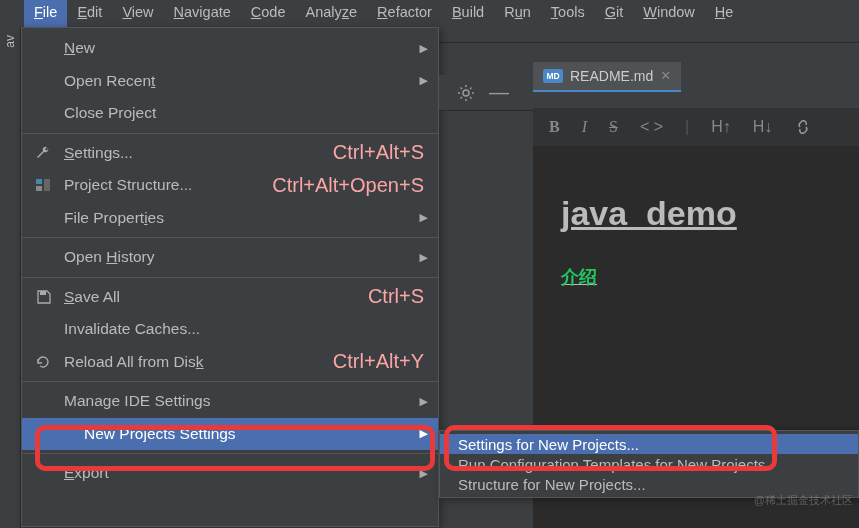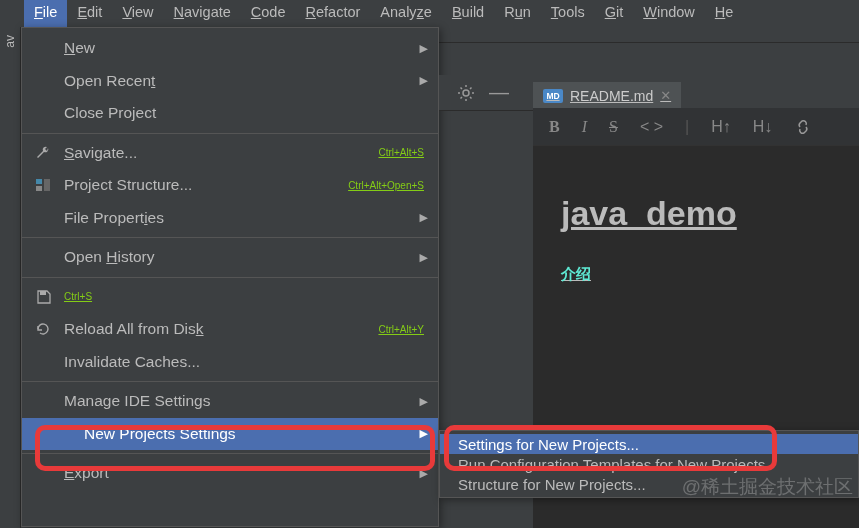--- a/index.html
+++ b/index.html
@@ -11,59 +11,59 @@
 .mnemonic { text-decoration: underline; }
 
 .sidebar { position: absolute; left: 0; top: 27px; width: 21px; height: 501px; background: #3c3f41; border-right: 1px solid #2b2b2b; }
 .sidebar-label { writing-mode: vertical-rl; transform: rotate(180deg); font-size: 12px; color: #bbb; margin: 8px auto; }
 
 .dropdown { position: absolute; left: 21px; top: 27px; width: 418px; background: #3c3f41; border: 1px solid #555; box-shadow: 2px 2px 8px rgba(0,0,0,0.4); padding: 4px 0; }
 .menu-item { display: flex; align-items: center; height: 32.5px; padding: 0 14px 0 10px; font-size: 15.5px; color: #bbbbbb; position: relative; }
 .menu-item.highlighted { background: #4b6eaf; color: #fff; padding-left: 30px; }
 .menu-item .micon { width: 22px; height: 18px; display: inline-flex; align-items: center; justify-content: center; margin-right: 10px; flex-shrink: 0; }
 .menu-item .label { flex: 1; }
-.menu-item .shortcut { color: #84cc16; font-size: 10px; text-decoration: underline; }
+.menu-item .shortcut { color: #fca5a5; font-size: 20px; }
 .menu-item .arrow { position: absolute; right: 10px; font-size: 11px; color: #aaa; }
 .menu-item.highlighted .arrow { color: #fff; }
 .menu-sep { height: 1px; background: #555; margin: 3px 0; }
 
 .highlight-box-1 { position: absolute; left: 35px; top: 425px; width: 400px; height: 46px; border: 5px solid #e83a3a; border-radius: 10px; pointer-events: none; z-index: 10; }
 .highlight-box-2 { position: absolute; left: 444px; top: 425px; width: 333px; height: 46px; border: 5px solid #e83a3a; border-radius: 10px; pointer-events: none; z-index: 10; }
 
 .submenu { position: absolute; left: 439px; top: 430px; width: 420px; background: #3c3f41; border: 1px solid #555; box-shadow: 2px 2px 8px rgba(0,0,0,0.4); padding: 3px 0; }
 .submenu .menu-item { height: 20px; padding-left: 18px; font-size: 15px; }
 .editor-toolbar { position: absolute; left: 439px; top: 75px; right: 0; height: 36px; background: #3c3f41; border-bottom: 1px solid #2b2b2b; display: flex; align-items: center; padding-left: 18px; gap: 14px; color: #888; }
-.editor-tabs { position: absolute; left: 533px; top: 80px; height: 33px; display: flex; align-items: center; text-decoration: underline; }
+.editor-tabs { position: absolute; left: 533px; top: 60px; height: 33px; display: flex; align-items: center; }
 .tab { display: flex; align-items: center; background: #4e5254; border-bottom: 2px solid #4a88c7; padding: 6px 10px; font-size: 14px; gap: 7px; color: #ccc; }
 .tab-close { color: #888; font-size: 13px; cursor: pointer; }
 .md-icon { display: inline-flex; align-items: center; justify-content: center; width: 20px; height: 14px; background: #4a88c7; color: #fff; font-size: 8.5px; font-weight: bold; border-radius: 2px; }
 
 .md-toolbar { position: absolute; left: 533px; top: 108px; right: 0; height: 38px; display: flex; align-items: center; gap: 22px; padding-left: 16px; font-size: 16px; color: #888; border-bottom: 1px solid #323232; background: #313335; }
 .md-toolbar .tb { font-family: Georgia, serif; }
 
 .doc { position: absolute; left: 533px; top: 146px; right: 0; bottom: 0; background: #2b2b2b; padding: 48px 28px; text-decoration: underline; }
 .doc h1 { font-size: 34px; color: #bbbbbb; font-weight: 600; margin-bottom: 32px; }
-.doc h2 { font-size: 15px; color: #5eead4; font-weight: 600; margin-bottom: 22px; }
+.doc h2 { font-size: 18px; color: #22c55e; font-weight: 600; margin-bottom: 22px; }
 .doc p { font-size: 16px; color: #bbbbbb; }
 
-.watermark { position: absolute; right: 6px; bottom: 28px; font-size: 19px; color: rgba(200,200,200,0.35); z-index: 20; }
+.watermark { position: absolute; right: 6px; bottom: 20px; font-size: 11px; color: rgba(200,200,200,0.35); z-index: 20; }
 
 svg { display: block; }
 </style>
 </head>
 <body>
 
 <div class="menubar">
   <div class="menu active"><span class="mnemonic">F</span><span>ile</span></div>
   <div class="menu"><span class="mnemonic">E</span><span>dit</span></div>
   <div class="menu"><span class="mnemonic">V</span><span>iew</span></div>
   <div class="menu"><span class="mnemonic">N</span><span>avigate</span></div>
   <div class="menu"><span class="mnemonic">C</span><span>ode</span></div>
+  <div class="menu"><span>Analy</span><span class="mnemonic">z</span><span>e</span></div>
   <div class="menu"><span class="mnemonic">R</span><span>efactor</span></div>
-  <div class="menu"><span>Analy</span><span class="mnemonic">z</span><span>e</span></div>
   <div class="menu"><span class="mnemonic">B</span><span>uild</span></div>
   <div class="menu"><span>R</span><span class="mnemonic">u</span><span>n</span></div>
   <div class="menu"><span class="mnemonic">T</span><span>ools</span></div>
   <div class="menu"><span class="mnemonic">G</span><span>it</span></div>
   <div class="menu"><span class="mnemonic">W</span><span>indow</span></div>
   <div class="menu"><span class="mnemonic">H</span><span>e</span></div>
 </div>
 
 <div class="sidebar">
   <div class="sidebar-label">av</div>
@@ -84,21 +84,21 @@
       <span class="micon"></span>
       <span class="label"><span>Close Pro</span><span class="mnemonic">j</span><span>ect</span></span>
     </div>
   <div class="menu-sep"></div>
   <div class="menu-item">
       <span class="micon">
         <svg width="16" height="16" viewBox="0 0 16 16">
           <path d="M13 3 a3 3 0 0 1 -4 4 L3 13 L2 12 L8 6 a3 3 0 0 1 4 -4 L10 4 L12 6 Z" fill="#aaa"></path>
         </svg>
       </span>
-      <span class="label"><span class="mnemonic">S</span><span>avigate...</span></span>
+      <span class="label"><span class="mnemonic">S</span><span>ettings...</span></span>
       <span class="shortcut">Ctrl+Alt+S</span>
     </div>
   <div class="menu-item">
       <span class="micon">
         <svg width="16" height="14" viewBox="0 0 16 14">
           <rect x="1" y="1" width="6" height="5" fill="#48a"></rect>
           <rect x="1" y="8" width="6" height="5" fill="#888"></rect>
           <rect x="9" y="1" width="6" height="12" fill="#666"></rect>
         </svg>
       </span>
@@ -117,35 +117,36 @@
       <span class="arrow">▶</span>
     </div>
   <div class="menu-sep"></div>
   <div class="menu-item">
       <span class="micon">
         <svg width="15" height="15" viewBox="0 0 15 15">
           <path d="M2 2 L11 2 L14 5 L14 14 L2 14 Z" fill="none" stroke="#aaa" stroke-width="1.3"></path>
           <rect x="4" y="2" width="6" height="4" fill="#aaa"></rect>
         </svg>
       </span>
+      <span class="label"><span class="mnemonic">S</span><span>ave All</span></span>
       <span class="shortcut">Ctrl+S</span>
+    </div>
+  <div class="menu-item">
+      <span class="micon"></span>
+      <span class="label"><span>Invalidate Caches...</span></span>
     </div>
   <div class="menu-item">
       <span class="micon">
         <svg width="16" height="16" viewBox="0 0 16 16">
           <path d="M3 8 a5 5 0 1 1 2 4" fill="none" stroke="#aaa" stroke-width="1.4"></path>
           <path d="M3 5 L3 9 L7 9" fill="none" stroke="#aaa" stroke-width="1.4"></path>
         </svg>
       </span>
       <span class="label"><span>Reload All from Dis</span><span class="mnemonic">k</span></span>
       <span class="shortcut">Ctrl+Alt+Y</span>
-    </div>
-  <div class="menu-item">
-      <span class="micon"></span>
-      <span class="label"><span>Invalidate Caches...</span></span>
     </div>
   <div class="menu-sep"></div>
   <div class="menu-item">
       <span class="micon"></span>
       <span class="label"><span>Manage IDE Settings</span></span>
       <span class="arrow">▶</span>
     </div>
   <div class="menu-item highlighted">
       <span class="micon"></span>
       <span class="label"><span>New Projects Settings</span></span>

